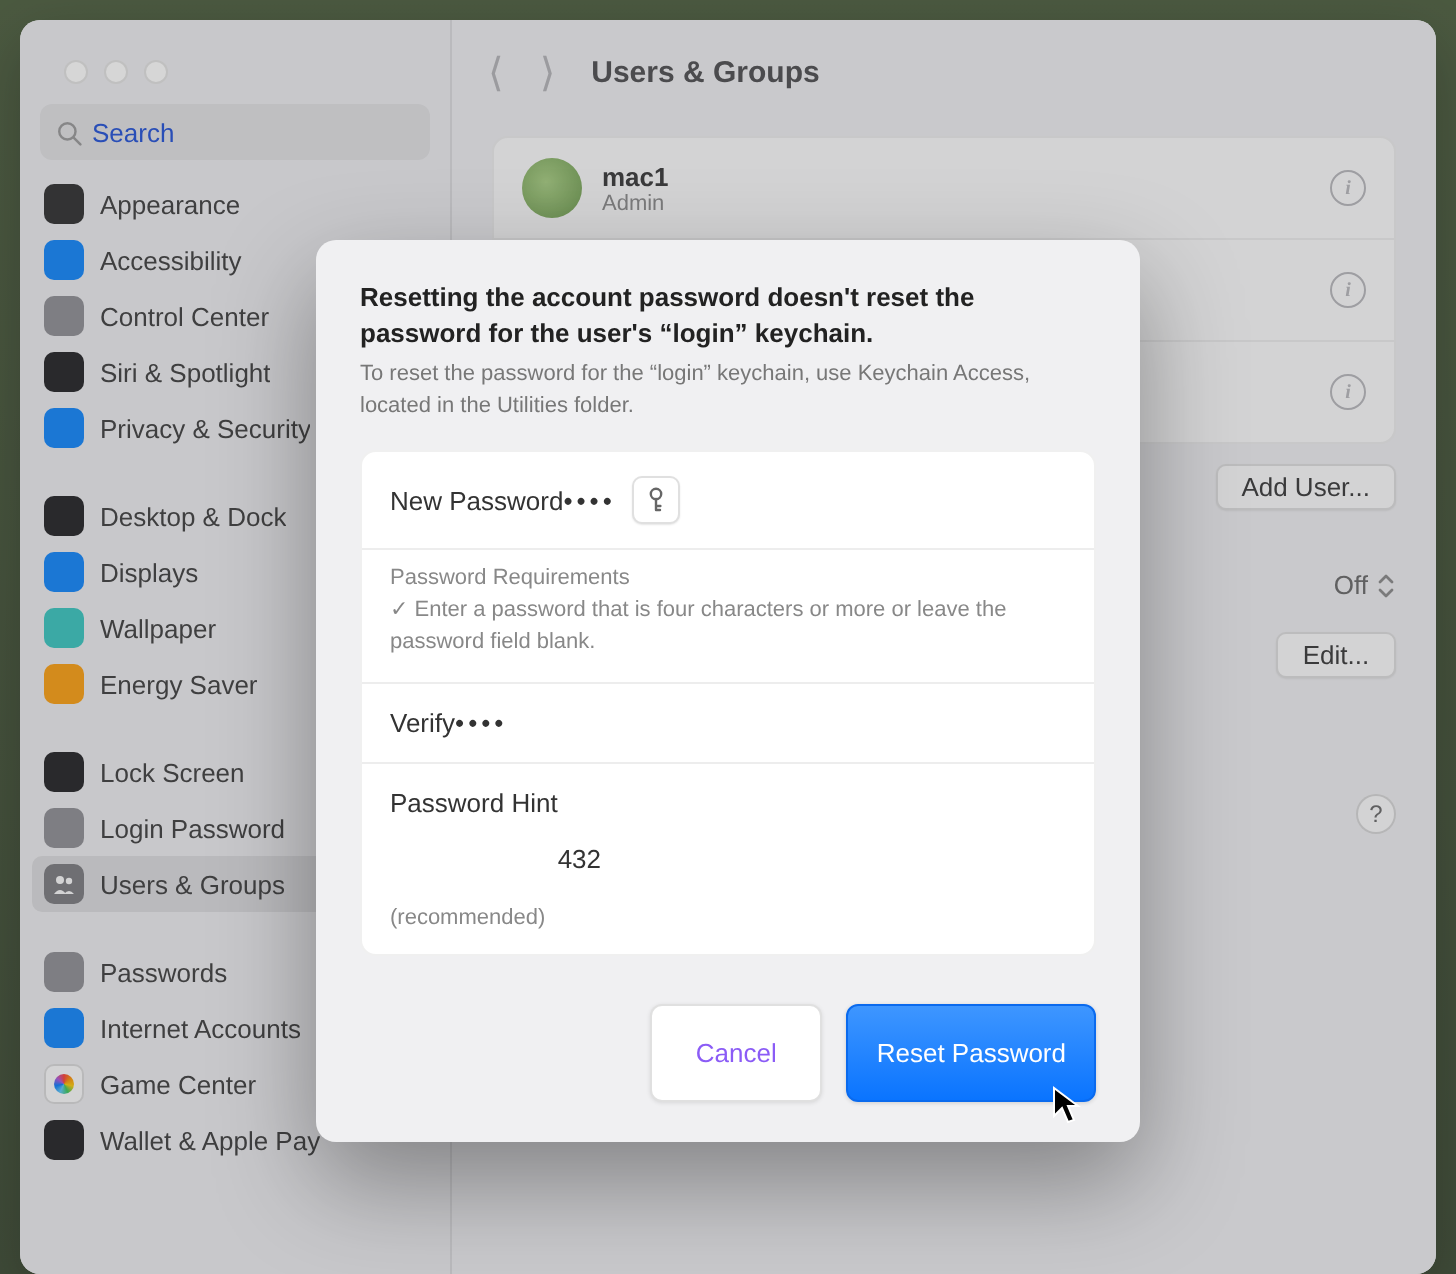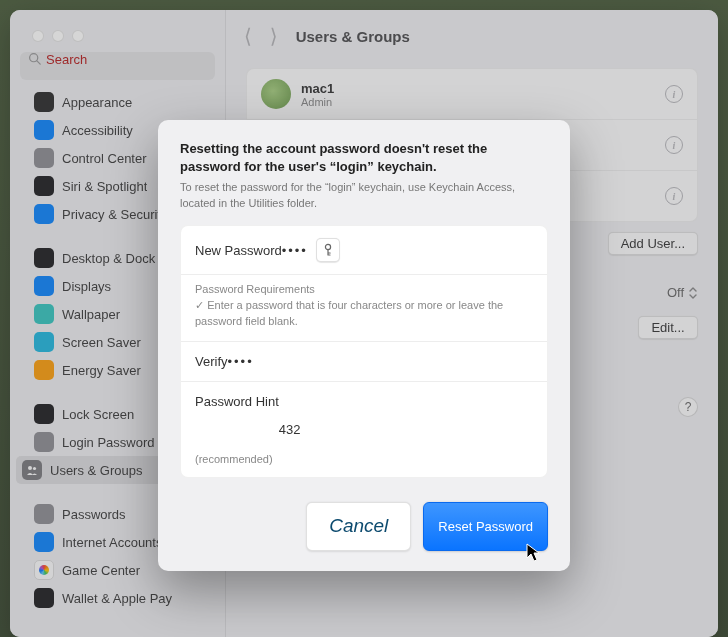--- a/index.html
+++ b/index.html
@@ -48,30 +48,31 @@
       border-right: 1px solid rgba(0,0,0,0.08);
       padding-top: 42px;
       overflow-y: auto;
     }
     .search-field {
       margin: 0 10px 8px 10px;
       height: 28px;
       background: rgba(0,0,0,0.05);
       border-radius: 6px;
       display: flex;
+      align-items: center;
       padding: 0 8px;
-      color: #b91c1c;
+      color: #1d4ed8;
       font-size: 13px;
     }
     .search-field svg { margin-right: 5px; flex-shrink: 0; }
     .sidebar-item {
       display: flex;
       align-items: center;
       height: 28px;
-      padding: 0 24px;
+      padding: 0 12px;
       font-size: 13px;
       color: #3a3a3a;
       gap: 8px;
     }
     .sidebar-item.selected {
       background: rgba(0,0,0,0.08);
       border-radius: 5px;
       margin: 0 6px;
       padding: 0 6px;
     }
@@ -286,25 +287,24 @@
       display:flex;
       justify-content:flex-end;
       gap: 12px;
       padding: 16px 22px 20px 22px;
       position: relative;
     }
     .btn-default {
       background:#fff;
       border: 0.5px solid rgba(0,0,0,0.12);
       border-radius:6px;
-      font-size: 19px;
+      font-size: 13px;
       padding: 4px 22px;
-      color:#0c4a6e;
+      color:#8b5cf6;
       box-shadow: 0 0.5px 2px rgba(0,0,0,0.1);
-      font-style: italic;
     }
     .btn-primary {
       background: linear-gradient(to bottom, #3e96ff, #0a74ff);
       border: 0.5px solid #0a6aee;
       border-radius:6px;
       font-size: 13px;
       padding: 16px 14px;
       color:#fff;
       font-weight: 500;
       box-shadow: 0 0.5px 2px rgba(0,0,0,0.15);
@@ -360,24 +360,20 @@
           <div class="sidebar-icon" style="background: rgb(29, 29, 31);"></div>
           <span class="sidebar-label">Desktop &amp; Dock</span>
         </div>
         <div class="sidebar-item">
           <div class="sidebar-icon" style="background: rgb(10, 132, 255);"></div>
           <span class="sidebar-label">Displays</span>
         </div>
         <div class="sidebar-item">
           <div class="sidebar-icon" style="background: rgb(52, 199, 192);"></div>
           <span class="sidebar-label">Wallpaper</span>
-        </div>
-        <div class="sidebar-item">
-          <div class="sidebar-icon" style="background: rgb(31, 184, 224);"></div>
-          <span class="sidebar-label">Screen Saver</span>
         </div>
         <div class="sidebar-item">
           <div class="sidebar-icon" style="background: rgb(255, 159, 10);"></div>
           <span class="sidebar-label">Energy Saver</span>
         </div>
         <div class="sidebar-gap"></div>
         <div class="sidebar-item">
           <div class="sidebar-icon" style="background: rgb(29, 29, 31);"></div>
           <span class="sidebar-label">Lock Screen</span>
         </div>

